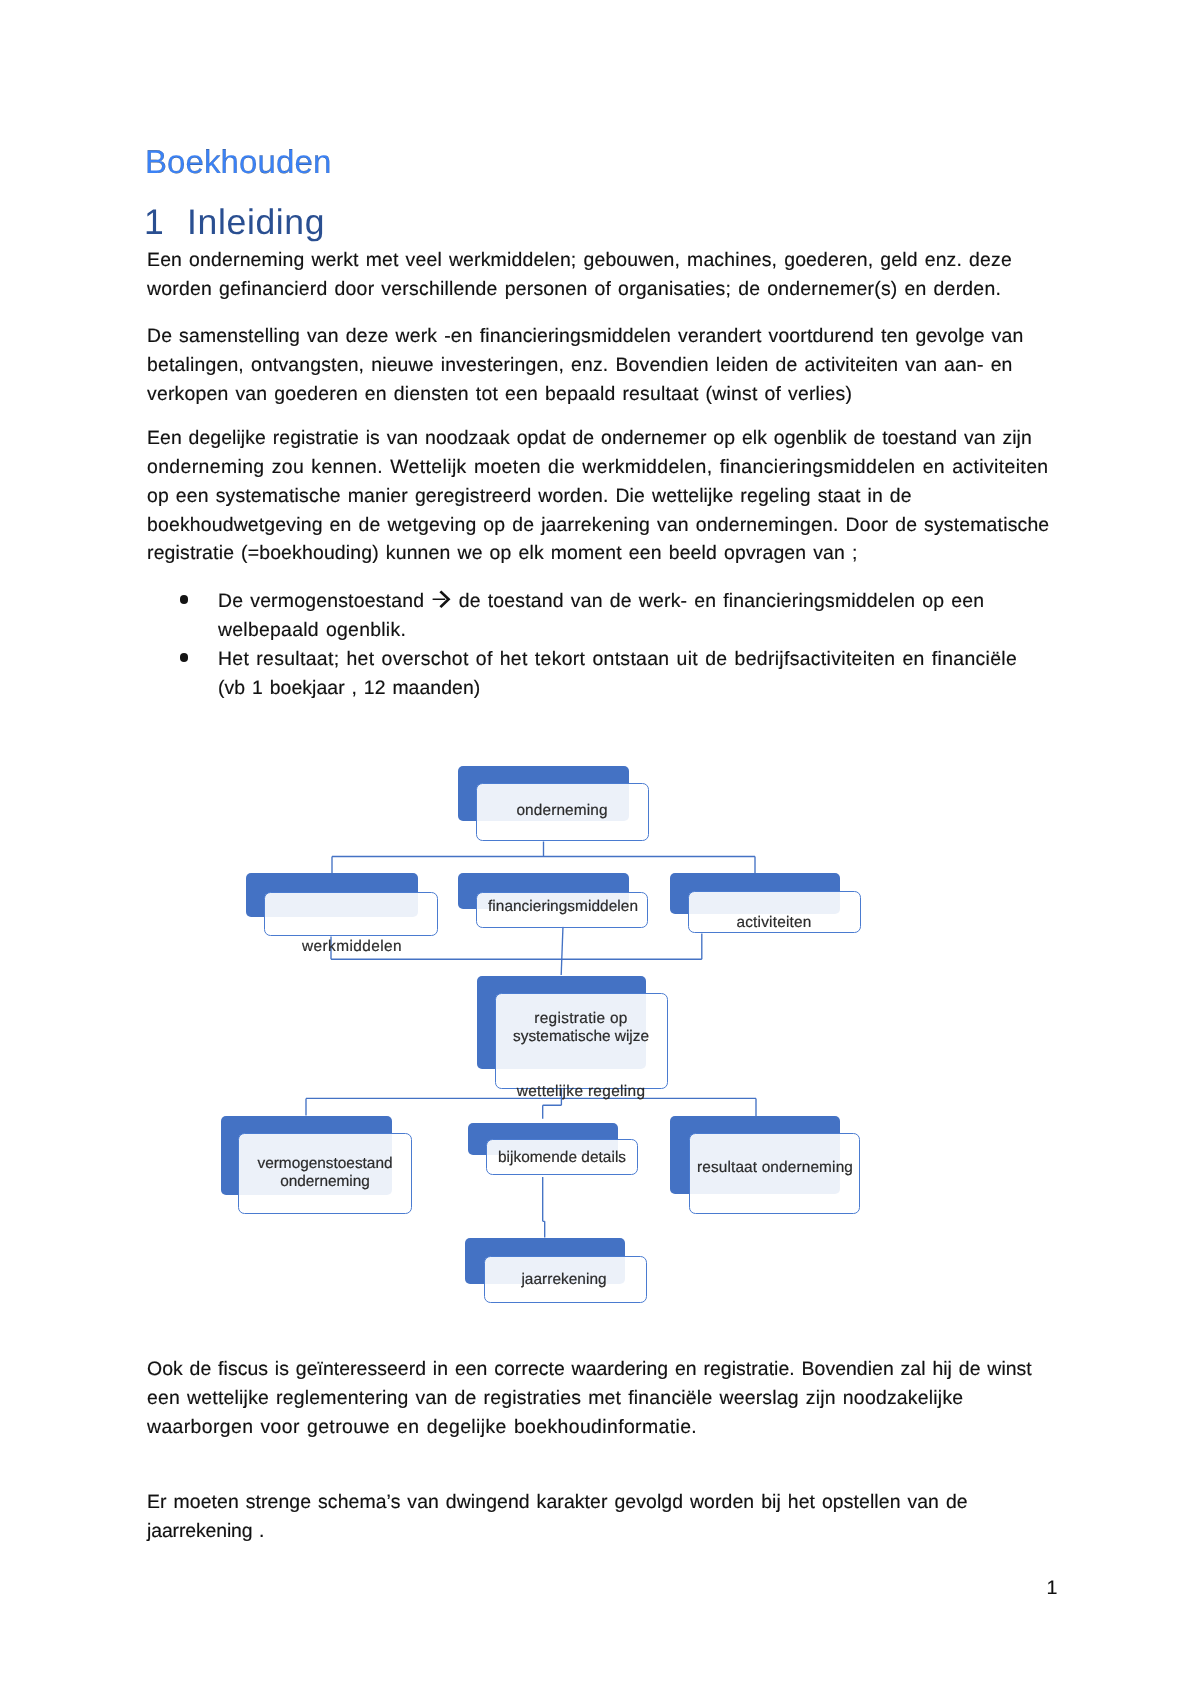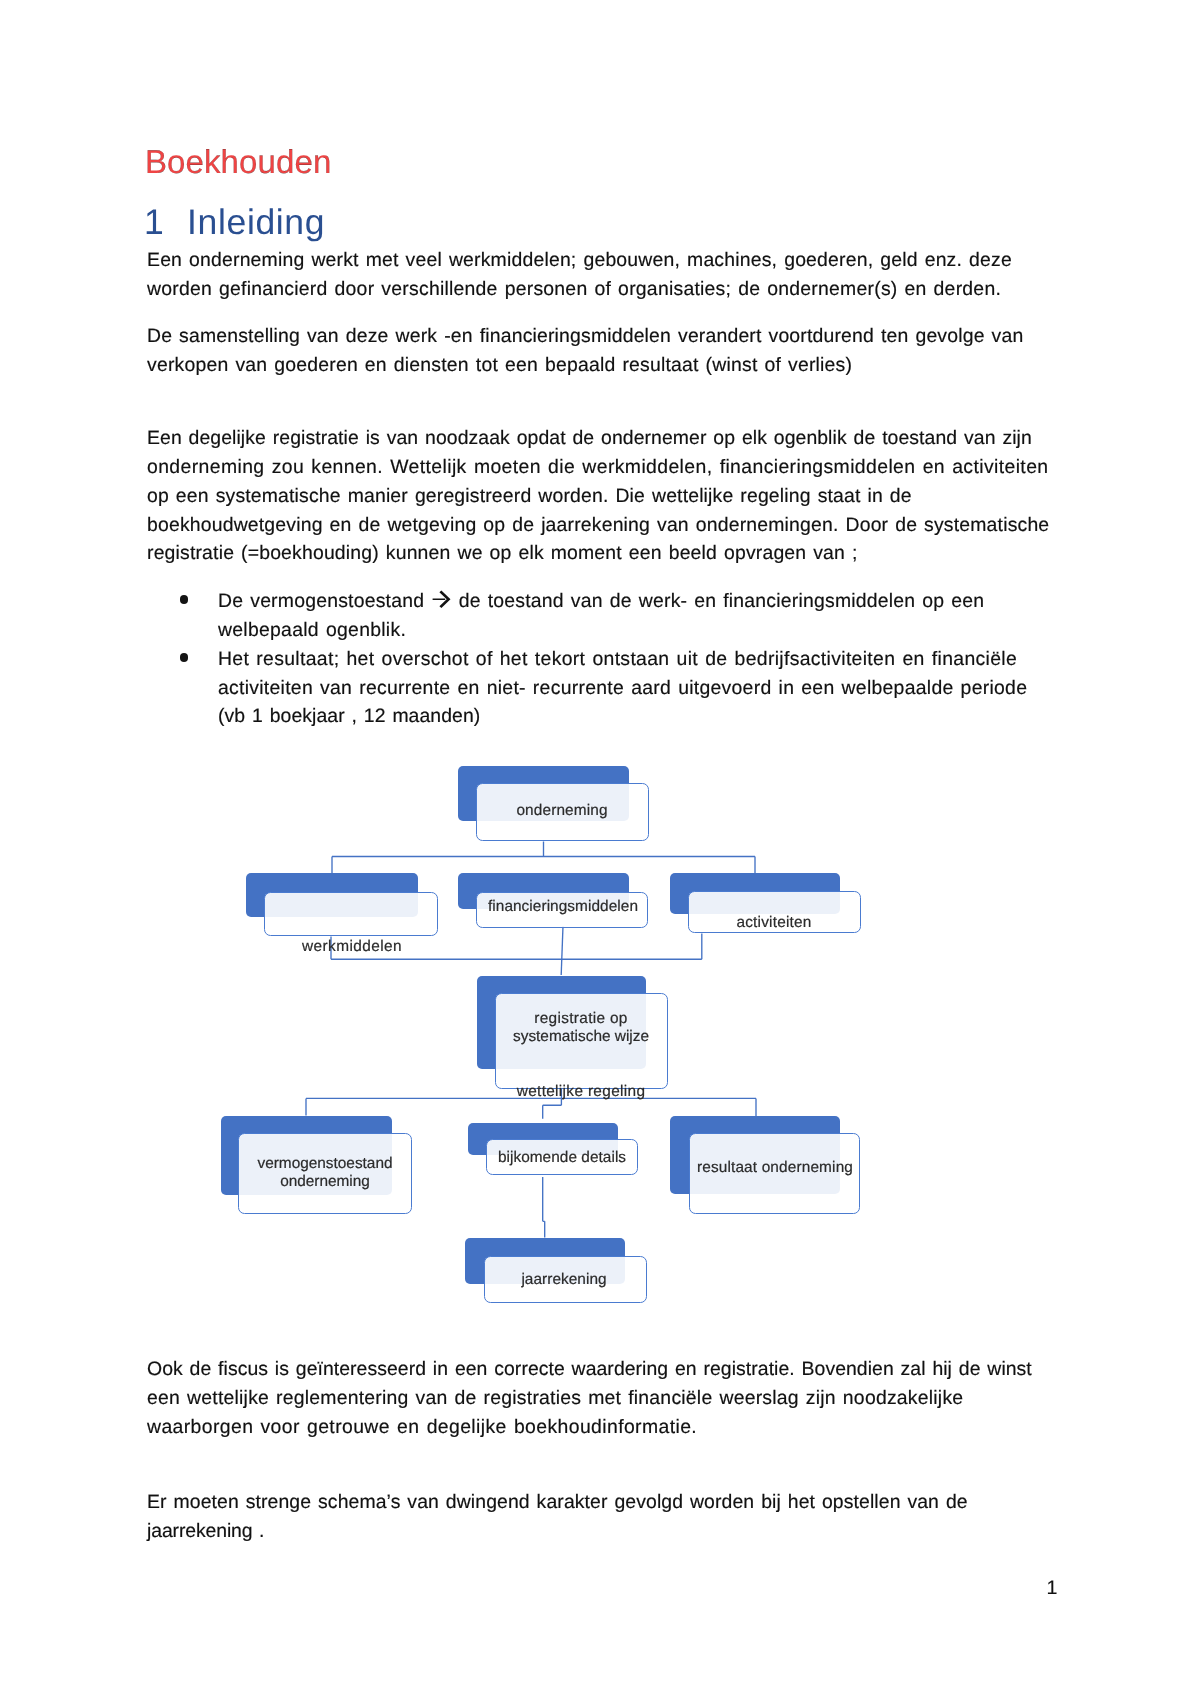--- a/index.html
+++ b/index.html
@@ -3,21 +3,21 @@
 <meta charset="utf-8">
 <style>
   html,body{margin:0;padding:0;background:#fff;}
   body{width:1200px;height:1698px;
        font-family:"Liberation Sans",sans-serif;color:#000;
        -webkit-font-smoothing:antialiased;
        text-rendering:geometricPrecision;}
   .page{position:relative;width:1200px;height:1698px;overflow:hidden;background:#fff;}
 
   .doc-title{opacity:.999;will-change:transform;position:absolute;left:144.6px;top:145px;font-size:33px;font-weight:400;
-             letter-spacing:.1px;line-height:34px;color:#ef4444;-webkit-text-stroke:0.16px #1a1a1a;}
+             letter-spacing:.1px;line-height:34px;color:#3b82f6;-webkit-text-stroke:0.16px #1a1a1a;}
   .h1{opacity:.999;will-change:transform;position:absolute;left:144px;top:201px;font-size:35.5px;font-weight:400;
       color:#2a4f91;line-height:42px;white-space:pre;}
   .h1 .hnum{position:absolute;left:0;top:0;opacity:.999;will-change:transform;}
   .h1 .htxt{position:absolute;left:43px;top:0;letter-spacing:0.66px;opacity:.999;will-change:transform;}
 
   .para{opacity:.999;position:absolute;left:147px;font-size:19.4px;word-spacing:1.4px;line-height:28.85px;color:#111;
        -webkit-text-stroke:0.18px #111;}
   .para .ln{white-space:nowrap;}
 
   .bullets{opacity:.999;position:absolute;left:147px;font-size:19.4px;word-spacing:1.4px;line-height:28.85px;color:#111;
@@ -51,20 +51,21 @@
   <div class="h1" id="h1" style="color: rgb(42, 79, 145);">
     <span class="hnum">1</span><span class="htxt">Inleiding</span>
   </div>
   <div id="paras">
       <div class="para" style="top: 246px;">
         <div class="ln" style="letter-spacing: 0.195px;">Een onderneming werkt met veel werkmiddelen; gebouwen, machines, goederen, geld enz. deze</div>
         <div class="ln" style="letter-spacing: 0.238px;">worden gefinancierd door verschillende personen of organisaties; de ondernemer(s) en derden.</div>
       </div>
       <div class="para" style="top: 322px;">
         <div class="ln" style="letter-spacing: 0.181px;">De samenstelling van deze werk -en financieringsmiddelen verandert voortdurend ten gevolge van</div>
+        <div class="ln" style="letter-spacing: 0.187px;">betalingen, ontvangsten, nieuwe investeringen, enz. Bovendien leiden de activiteiten van aan- en</div>
         <div class="ln" style="letter-spacing: 0.206px;">verkopen van goederen en diensten tot een bepaald resultaat (winst of verlies)</div>
       </div>
       <div class="para" style="top: 424px;">
         <div class="ln" style="letter-spacing: 0.081px;">Een degelijke registratie is van noodzaak opdat de ondernemer op elk ogenblik de toestand van zijn</div>
         <div class="ln" style="letter-spacing: 0.393px;">onderneming zou kennen. Wettelijk moeten die werkmiddelen, financieringsmiddelen en activiteiten</div>
         <div class="ln" style="letter-spacing: 0.168px;">op een systematische manier geregistreerd worden. Die wettelijke regeling staat in de</div>
         <div class="ln" style="letter-spacing: 0.183px;">boekhoudwetgeving en de wetgeving op de jaarrekening van ondernemingen. Door de systematische</div>
         <div class="ln" style="letter-spacing: 0.178px;">registratie (=boekhouding) kunnen we op elk moment een beeld opvragen van ;</div>
       </div>
       <div class="para" style="top: 1355px;">
@@ -83,21 +84,20 @@
           <span class="dot">•</span>
           <div class="ln" style="letter-spacing: 0.214px;">De vermogenstoestand <span class="arrow"><svg viewBox="0 0 19.6 18.6" width="19.6" height="18.6" aria-hidden="true">
                 <path d="M0.6 8.5 H13.2 V10.0 H0.6 Z" fill="#141414"></path>
                 <path d="M9.4 0.5 L18.5 9.25 L9.4 18.0 L7.4 16.2 L14.7 9.25 L7.4 2.3 Z" fill="#141414"></path>
               </svg></span> de toestand van de werk- en financieringsmiddelen op een</div>
           <div class="ln" style="letter-spacing: 0.278px;">welbepaald ogenblik.</div>
         </div>
         <div class="bullet">
           <span class="dot">•</span>
           <div class="ln" style="letter-spacing: 0.333px;">Het resultaat; het overschot of het tekort ontstaan uit de bedrijfsactiviteiten en financiële</div>
-          <div class="ln" style="letter-spacing: 0.281px;">activiteiten  van recurrente en niet- recurrente aard uitgevoerd in een welbepaalde periode</div>
           <div class="ln" style="letter-spacing: 0.07px;">(vb 1 boekjaar , 12 maanden)</div>
         </div>
       </div>
     </div>
   <div id="diagram" class="diagram">
       <svg class="connectors" viewBox="0 0 1200 1698">
         <path d="M543.5 841.5 L543.5 856.5 M332 856.5 L755 856.5 M332 856.5 L332 873 M755 856.5 L755 873" stroke="#4472c4" stroke-width="1.35" fill="none"></path>
         <path d="M331 936.5 L331 959.2 M331 959.2 L701.8 959.2 M701.8 959.2 L701.8 933.5" stroke="#4472c4" stroke-width="1.35" fill="none"></path>
         <path d="M563 926 L561.2 975" stroke="#4472c4" stroke-width="1.35" fill="none"></path>
         <path d="M306 1098.4 L306 1115.6 M306 1098.4 L756 1098.4 M756 1098.4 L756 1116" stroke="#4472c4" stroke-width="1.35" fill="none"></path>

